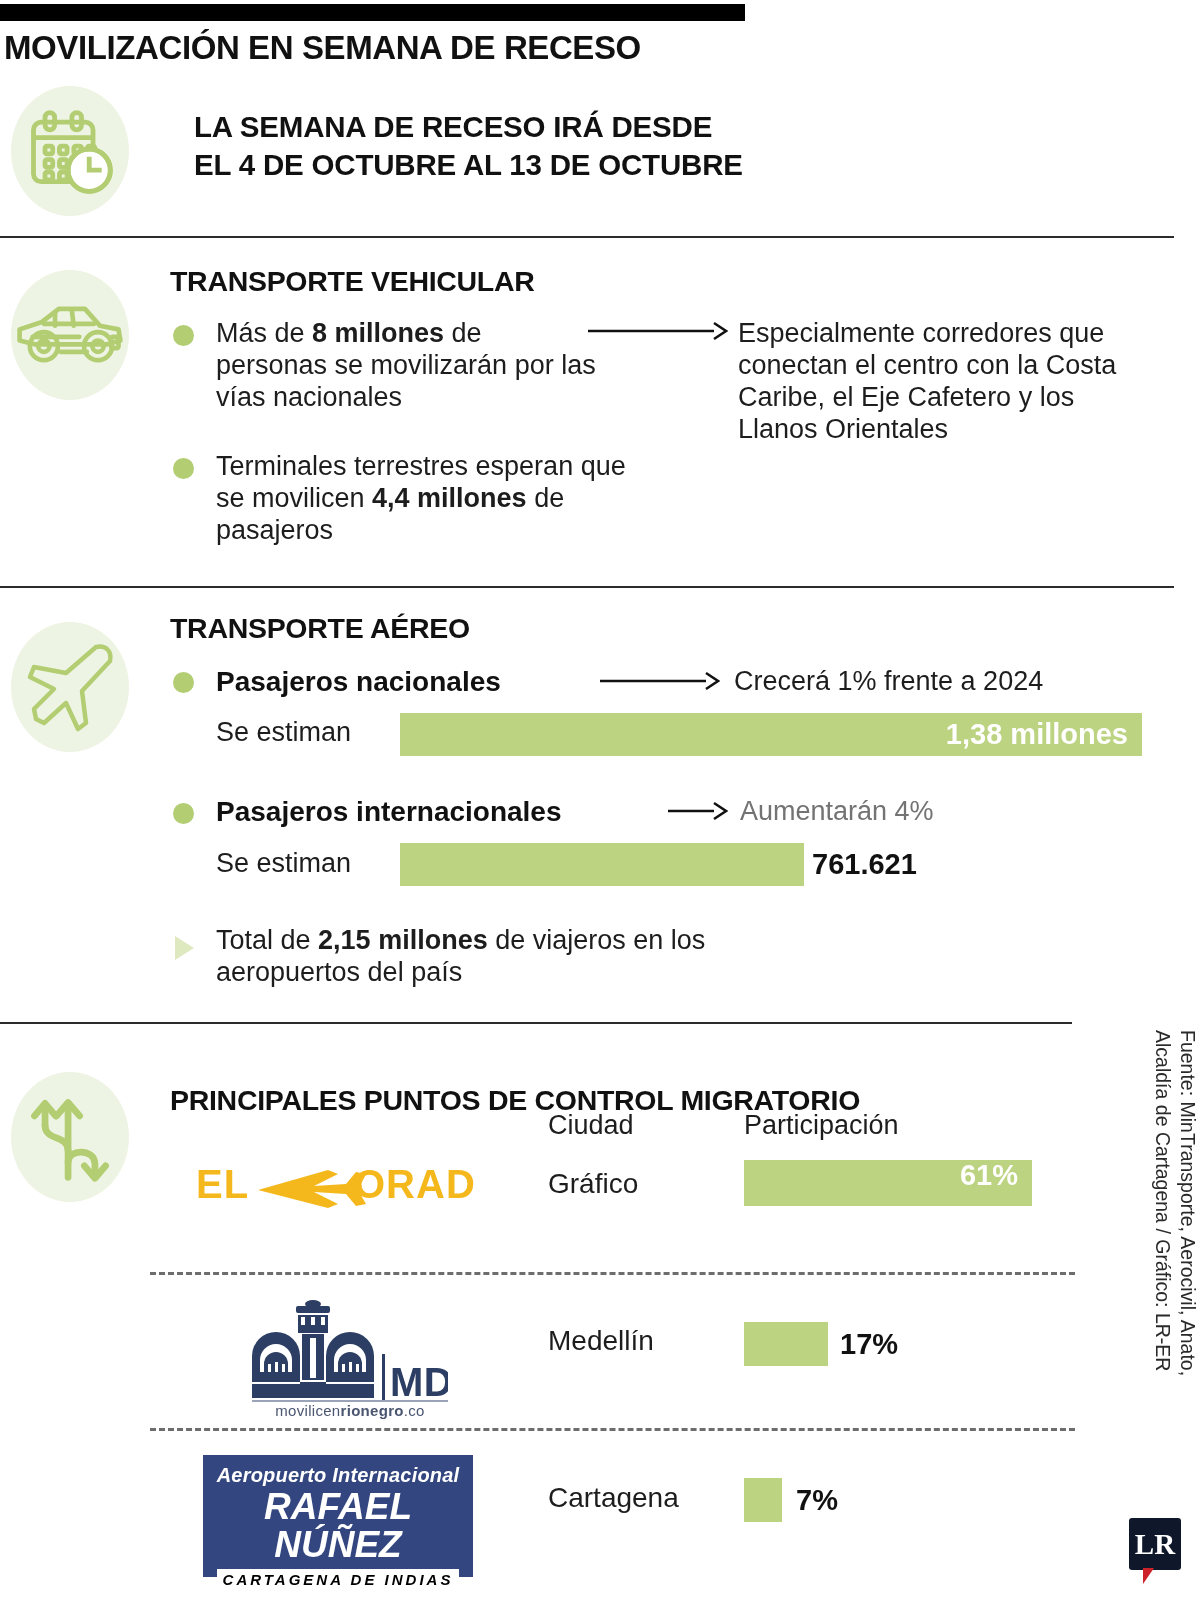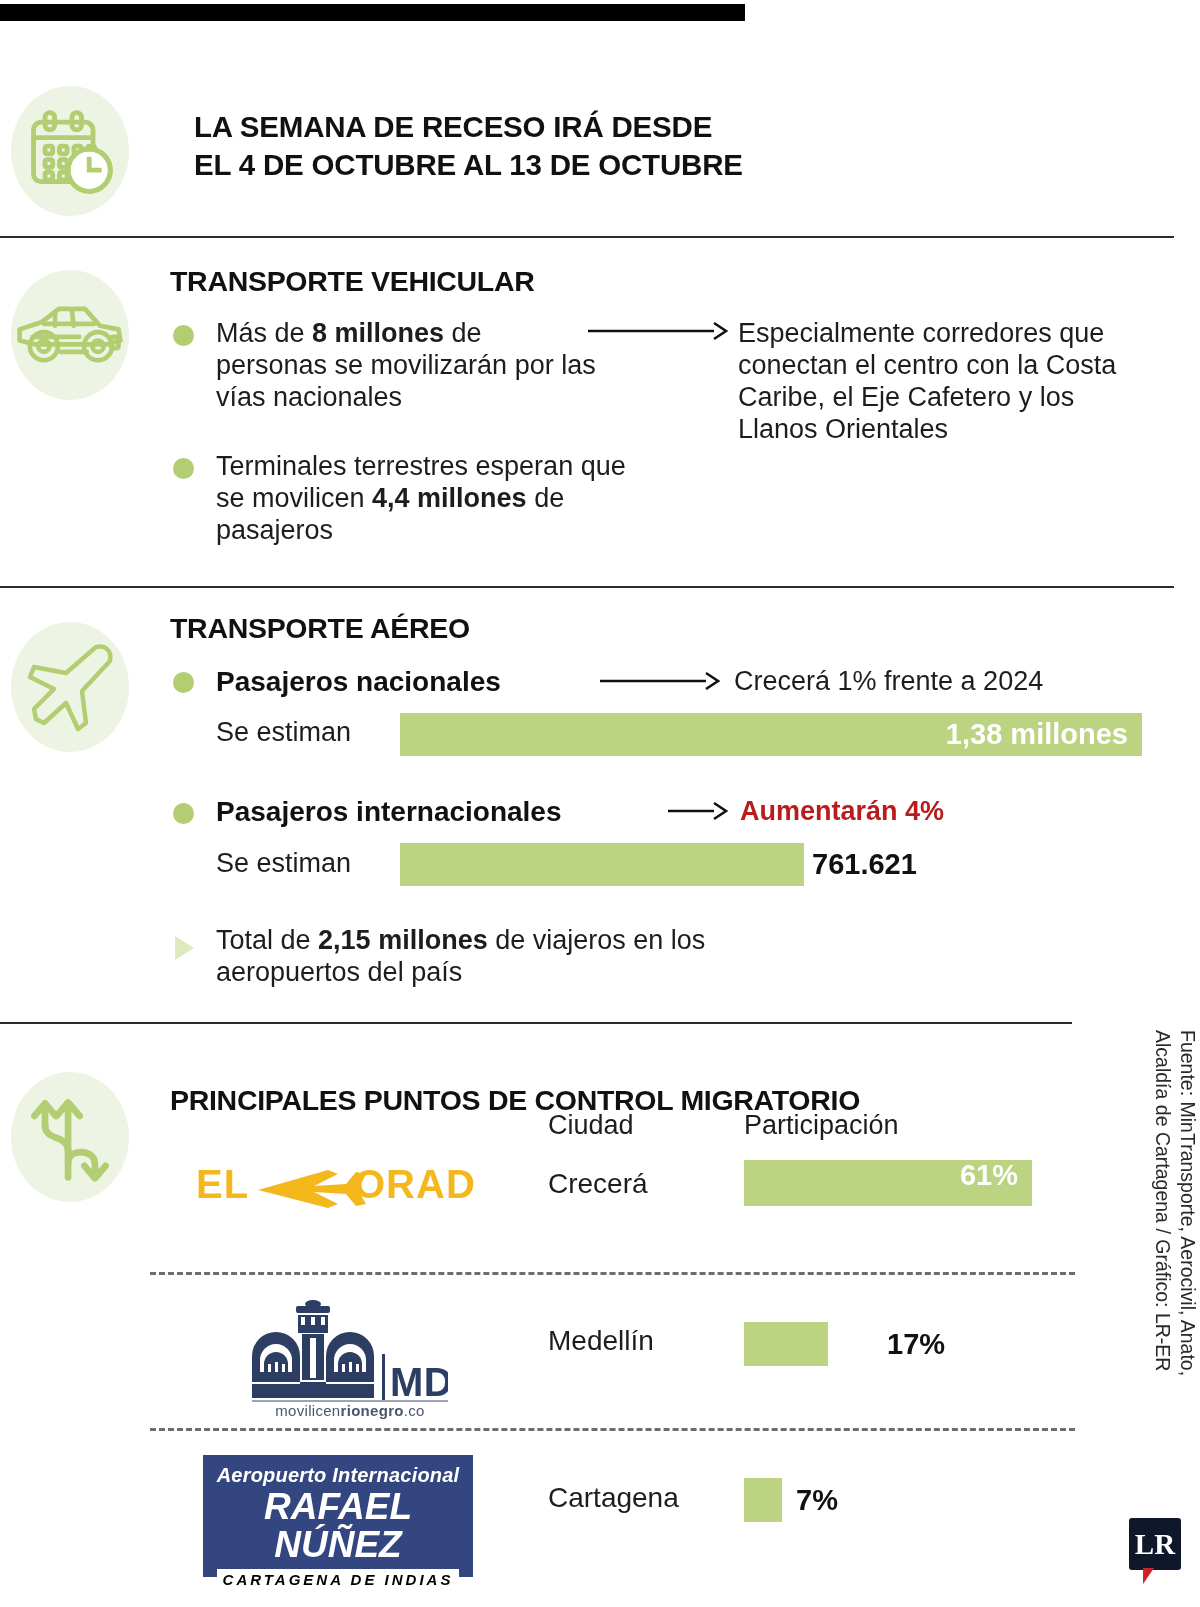--- a/index.html
+++ b/index.html
@@ -87,20 +87,21 @@
   .lr-logo .txt{position:absolute;inset:0;display:flex;align-items:center;justify-content:center;
     color:#fff;font-weight:700;font-size:29px;font-family:"Liberation Serif",serif;letter-spacing:0px;}
 </style>
 </head>
 <body>
 
 <div class="page">
 
   <div class="top-rule"></div>
 
+  <div class="main-title">MOVILIZACIÓN EN SEMANA DE RECESO</div>
 
   <div class="icon-badge" style="left:6px;top:82px;">
     <div class="blob"></div>
     <svg width="96" height="96" viewBox="0 0 100 100" fill="none" stroke="#b3cd72" stroke-width="5">
       <rect x="12" y="20" width="62" height="62" rx="8"></rect>
       <line x1="12" y1="36" x2="74" y2="36"></line>
       <rect x="24" y="10" width="10" height="18" rx="5"></rect>
       <rect x="52" y="10" width="10" height="18" rx="5"></rect>
       <rect x="24" y="45" width="8" height="8" rx="2"></rect>
       <rect x="39" y="45" width="8" height="8" rx="2"></rect>
@@ -178,21 +179,21 @@
   <div style="position:absolute;left:216px;top:717px;font-size:27px;font-weight:300;color:#1d1d1d;">Se estiman</div>
   <div class="vbar" style="left:400px;top:713px;width:742px;height:43px;"></div>
   <div class="vbar-label-in" style="left:400px;top:713px;width:728px;height:43px;">1,38 millones</div>
 
   <div class="bullet" style="left:173px;top:803px;"></div>
   <div style="position:absolute;left:216px;top:796px;font-size:28px;font-weight:700;color:#111;">Pasajeros internacionales</div>
   <svg class="arrow" style="left:668px;top:798px;" width="60" height="26">
     <line x1="0" y1="13" x2="46" y2="13" stroke="#111" stroke-width="2.5"></line>
     <path d="M46 5 L58 13 L46 21" fill="none" stroke="#111" stroke-width="2.5"></path>
   </svg>
-  <div style="position:absolute;left:740px;top:796px;font-size:27px;font-weight:700;color:#b91c1c;text-align:center;">Aumentarán 4%</div>
+  <div style="position:absolute;left:740px;top:796px;font-size:27px;font-weight:400;color:#737373;text-align:center;">Aumentarán 4%</div>
 
   <div style="position:absolute;left:216px;top:848px;font-size:27px;font-weight:300;color:#1d1d1d;">Se estiman</div>
   <div class="vbar" style="left:400px;top:843px;width:404px;height:43px;"></div>
   <div class="vbar-label-out" style="left:812px;top:843px;height:43px;">761.621</div>
 
   <div class="tri-bullet" style="left:175px;top:936px;"></div>
   <div class="body-txt" style="left:216px;top:925px;width:620px;">
     <span>Total de </span><b>2,15 millones</b><span> de viajeros en los aeropuertos del país</span>
   </div>
 
@@ -216,21 +217,21 @@
   <div class="col-head" style="left:548px;top:1110px;">Ciudad</div>
   <div class="col-head" style="left:744px;top:1110px;">Participación</div>
 
   <div class="logo" style="left:196px;top:1160px;">
     <svg width="280" height="48" viewBox="0 0 280 48">
       <text x="0" y="38" class="eldorado-txt" font-family="Liberation Sans, sans-serif" font-size="40" font-weight="700" fill="#f5b81c" letter-spacing="1">EL</text>
       <path d="M62 30 L132 10 L142 14 L118 26 L150 24 L160 12 L170 14 L162 30 L170 44 L160 46 L150 34 L118 32 L142 44 L132 48 Z" fill="#f5b81c"></path>
       <text x="158" y="38" font-family="Liberation Sans, sans-serif" font-size="40" font-weight="700" fill="#f5b81c" letter-spacing="1">ORADO</text>
     </svg>
   </div>
-  <div class="city" style="left:548px;top:1168px;">Crecerá</div>
+  <div class="city" style="left:548px;top:1168px;">Gráfico</div>
   <div class="vbar" style="left:744px;top:1160px;width:288px;height:46px;"></div>
   <div class="vbar-label-in" style="left:744px;top:1160px;width:274px;height:30px;">61%</div>
 
   <div class="dashrow" style="top:1272px;"></div>
 
   <div class="logo" style="left:238px;top:1298px;">
     <svg width="210" height="108" viewBox="0 0 210 108">
       <g fill="#2c3e63">
         <rect x="58" y="8" width="34" height="7" rx="2"></rect>
         <ellipse cx="75" cy="6" rx="8" ry="4"></ellipse>
@@ -259,21 +260,21 @@
         <rect x="62" y="84" width="26" height="16"></rect>
         <rect x="144" y="56" width="3" height="48"></rect>
       </g>
       <text x="152" y="98" font-family="Liberation Sans, sans-serif" font-size="40" font-weight="700" fill="#2c3e63" letter-spacing="0.5">MDE</text>
     </svg>
     <div style="position:absolute;left:14px;top:102px;width:196px;border-top:2px solid #9aa3b8;"></div>
     <div style="position:absolute;left:14px;top:104px;width:196px;text-align:center;font-size:15px;color:#4a5570;letter-spacing:.3px;"><span>movilicen</span><b>rionegro</b><span>.co</span></div>
   </div>
   <div class="city" style="left:548px;top:1325px;">Medellín</div>
   <div class="vbar" style="left:744px;top:1322px;width:84px;height:44px;"></div>
-  <div class="vbar-label-out" style="left:840px;top:1322px;height:44px;margin-left:47px;">17%</div>
+  <div class="vbar-label-out" style="left:840px;top:1322px;height:44px;">17%</div>
 
   <div class="dashrow" style="top:1428px;"></div>
 
   <div class="rn-box" style="left:203px;top:1455px;width:270px;height:122px;">
     <div class="rn-l1">Aeropuerto Internacional</div>
     <div class="rn-l2">RAFAEL NÚÑEZ</div>
     <div class="rn-l3">CARTAGENA DE INDIAS</div>
   </div>
   <div class="city" style="left:548px;top:1482px;">Cartagena</div>
   <div class="vbar" style="left:744px;top:1478px;width:38px;height:44px;"></div>

